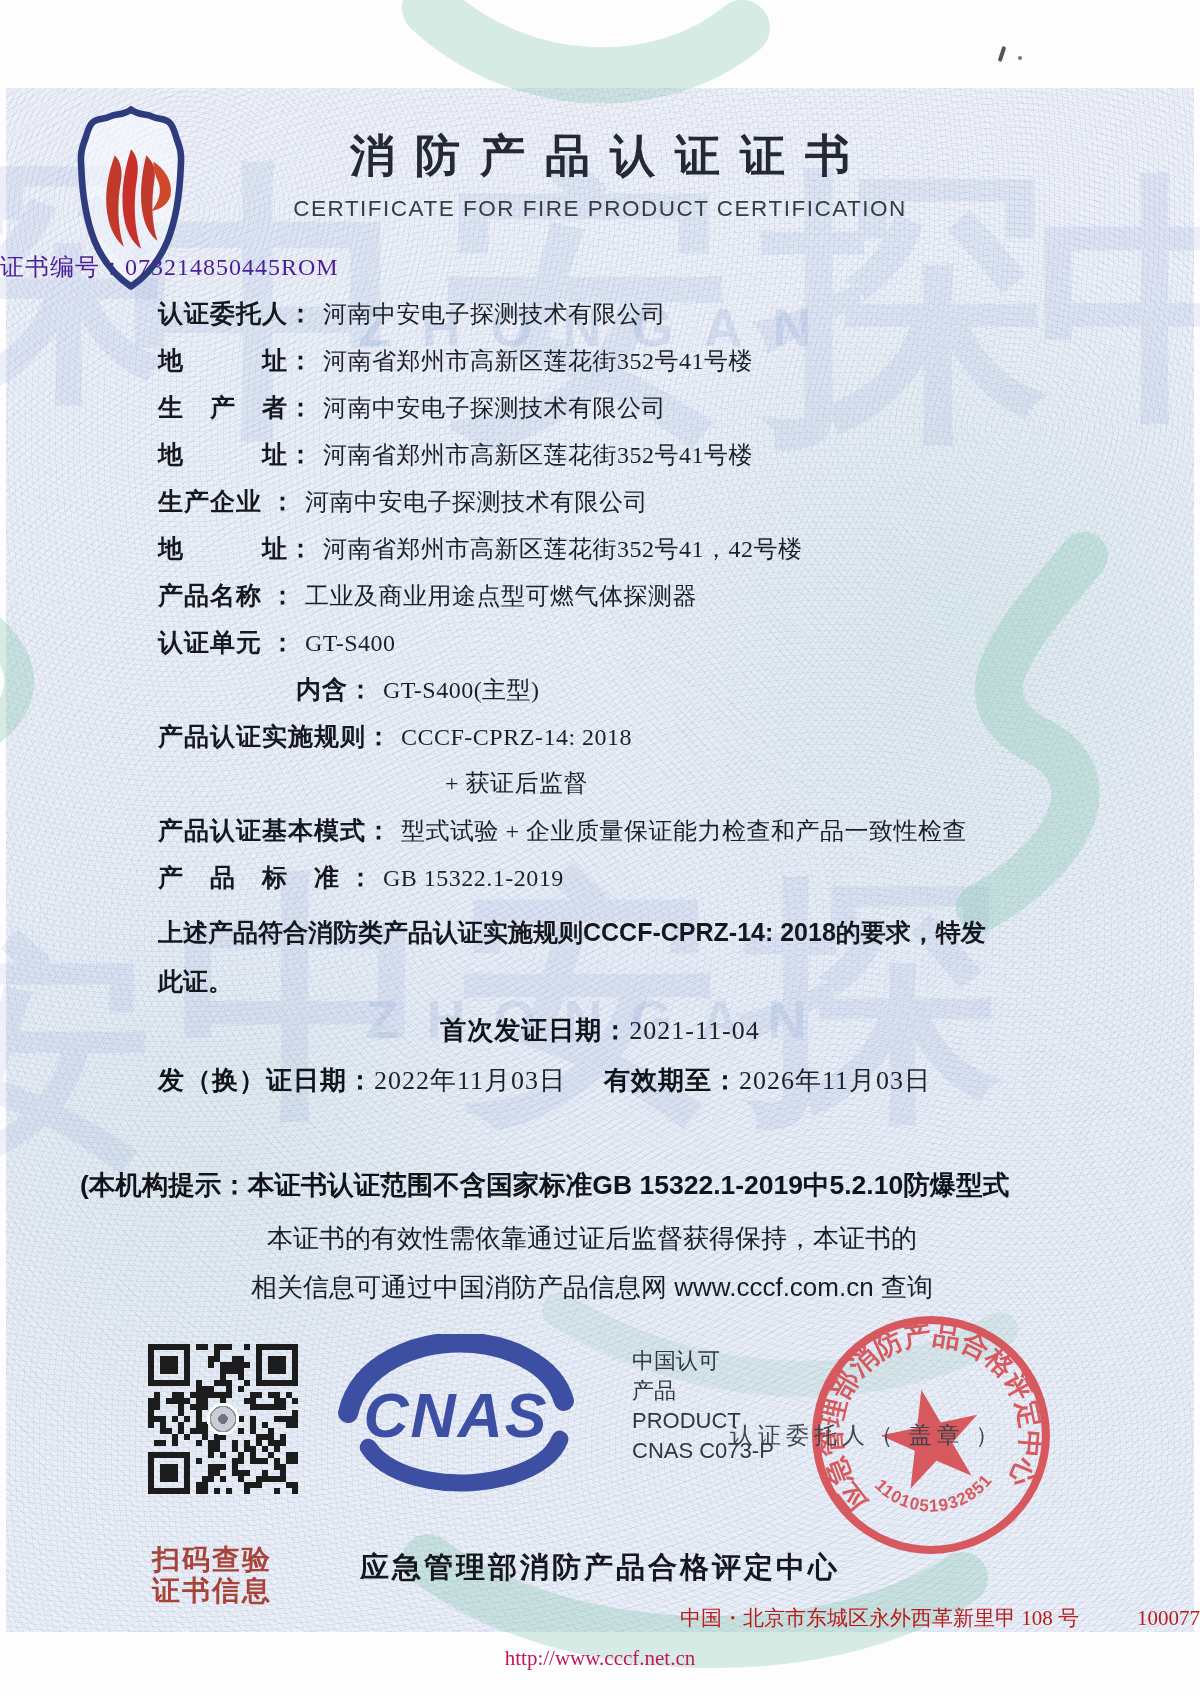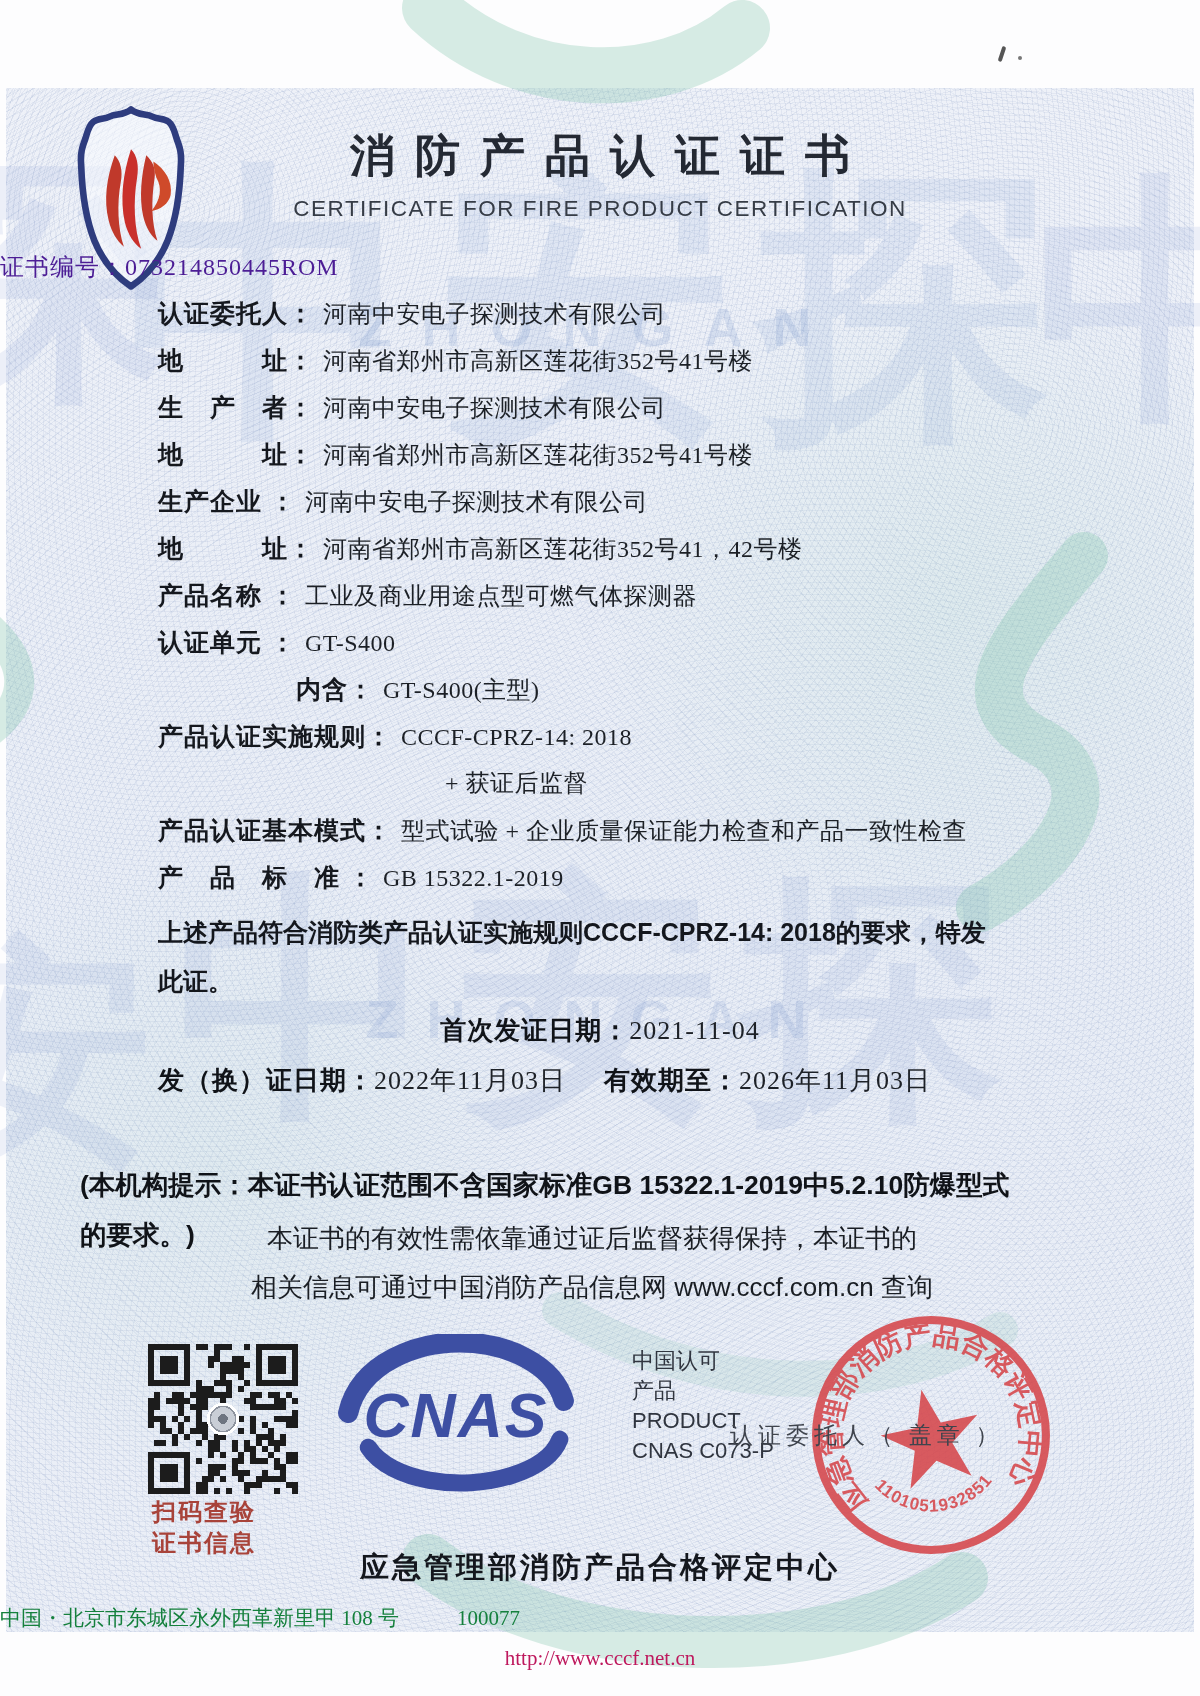--- a/index.html
+++ b/index.html
@@ -46,33 +46,33 @@
   .reissue{top:1063px;left:158px;font-size:26px;white-space:nowrap;}
   .blabel{font-weight:700;color:#101318;letter-spacing:1px;}
   .bvalue{font-family:"Liberation Serif",serif;color:#1d2127;letter-spacing:1px;}
   .gap{display:inline-block;width:38px;}
   .note{top:1160px;left:80px;right:80px;font-weight:700;font-size:26.5px;
         line-height:50px;color:#101318;}
   .validity{top:1214px;left:74px;right:90px;text-align:center;font-size:26px;line-height:49px;
             color:#1a1e24;font-weight:500;}
   .qr{left:148px;top:1344px;width:150px;height:150px;}
   .qr svg{width:100%;height:100%;}
-  .qr-caption{left:152px;top:1496px;font-size:24px;line-height:31px;color:#a8433a;
+  .qr-caption{left:152px;top:1544px;font-size:28px;line-height:31px;color:#a8433a;
               font-weight:600;letter-spacing:2px;}
   .cnas{left:330px;top:1334px;width:252px;height:162px;}
   .cnas svg{width:100%;height:100%;}
   .cnas-text{left:632px;top:1346px;font-size:22px;line-height:30px;color:#30353f;font-weight:500;}
   .stamp{left:806px;top:1310px;width:250px;height:250px;opacity:.88;z-index:2;}
   .stamp svg{width:100%;height:100%;}
   .stamp-label{left:730px;top:1420px;font-size:23px;font-family:"Liberation Serif",serif;
                color:#3f444d;letter-spacing:5px;z-index:3;white-space:nowrap;}
   .footer-org{top:1548px;left:0;right:0;text-align:center;font-size:29px;font-weight:700;
               letter-spacing:3px;color:#14171d;}
-  .footer-addr{top:1604px;left:0;right:0;text-align:left;font-size:21px;
-               font-family:"Liberation Serif",serif;color:#15803d;}
+  .footer-addr{top:1604px;left:0;right:0;text-align:right;font-size:21px;
+               font-family:"Liberation Serif",serif;color:#b91c1c;}
   .footer-addr .pc{margin-left:58px;}
   .footer-url{top:1646px;left:0;right:0;text-align:center;font-size:21px;
               font-family:"Liberation Serif",serif;color:#be185d;}
   .inkmark{left:1000px;top:46px;width:4px;height:16px;background:#555;transform:rotate(18deg);
            border-radius:2px;}
   .inkdot{left:1018px;top:56px;width:4px;height:4px;background:#777;border-radius:50%;}
 </style>
 </head>
 <body>
 
@@ -179,21 +179,20 @@
 
   <div class="c first-issue">
     <span class="blabel">首次发证日期：</span><span class="bvalue">2021-11-04</span>
   </div>
   <div class="c reissue">
     <span class="blabel">发（换）证日期：</span><span class="bvalue">2022年11月03日</span><span class="gap"></span><span class="blabel">有效期至：</span><span class="bvalue">2026年11月03日</span>
   </div>
 
   <div class="c note">
     <div>(本机构提示：本证书认证范围不含国家标准GB 15322.1-2019中5.2.10防爆型式</div>
-    <div>的要求。)</div>
   </div>
 
   <div class="c validity">
     <div>本证书的有效性需依靠通过证后监督获得保持，本证书的</div>
     <div>相关信息可通过中国消防产品信息网 www.cccf.com.cn 查询</div>
   </div>
 
   <div class="c qr">
     <svg viewBox="0 0 25 25" shape-rendering="crispEdges">
       <rect x="0" y="0" width="25" height="25" fill="#ffffff" opacity="0"></rect>

